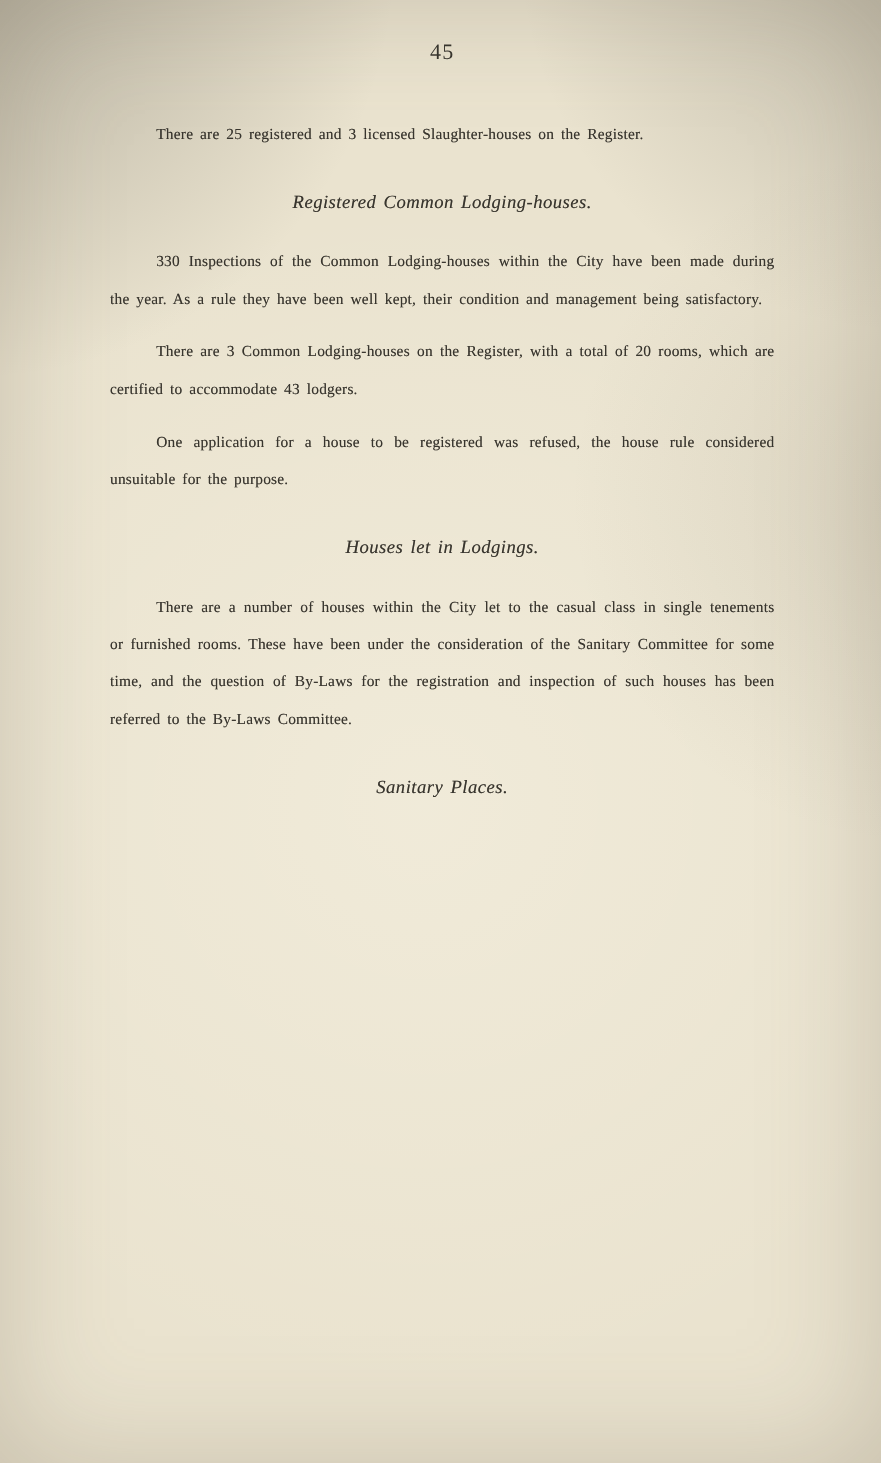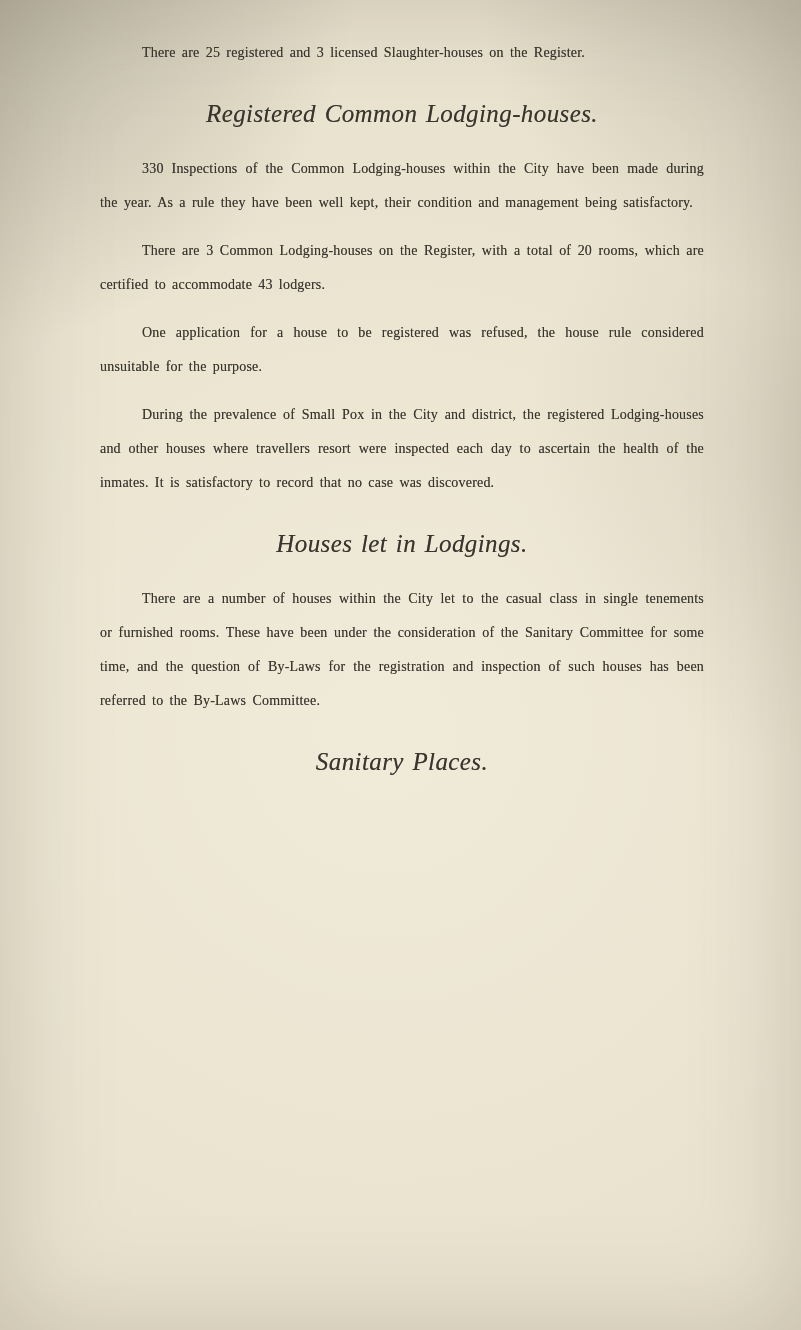--- a/index.html
+++ b/index.html
@@ -40,45 +40,45 @@
     word-spacing: 2.5px;
     letter-spacing: 0.2px;
     margin: 0 0 14px 0;
     text-shadow: 0 0 0.5px rgba(56,53,46,0.55);
     font-family: Liberation Serif, serif;
   }
   .section-heading {
     font-style: italic;
     font-weight: normal;
     text-align: center;
-    font-size: 25px;
+    font-size: 17px;
     line-height: 28px;
     letter-spacing: 0.4px;
     word-spacing: 2px;
     margin: 30px 0 24px 0;
     text-shadow: 0 0 0.5px rgba(56,53,46,0.55);
   }
 </style>
 </head>
 <body>
 
 <div class="page">
 
+  <div class="page-number">45</div>
 
   <p class="para">There are 25 registered and 3 licensed Slaughter-houses on the Register.</p>
 
   <h2 class="section-heading">Registered Common Lodging-houses.</h2>
 
   <p class="para">330 Inspections of the Common Lodging-houses within the City have been made during the year. As a rule they have been well kept, their condition and management being satisfactory.</p>
 
   <p class="para">There are 3 Common Lodging-houses on the Register, with a total of 20 rooms, which are certified to accommodate 43 lodgers.</p>
 
   <p class="para">One application for a house to be registered was refused, the house rule considered unsuitable for the purpose.</p>
 
-  <p class="para">During the prevalence of Small Pox in the City and district, the registered Lodging-houses and other houses where travellers resort were inspected each day to ascertain the health of the inmates. It is satisfactory to record that no case was discovered.</p>
 
   <h2 class="section-heading">Houses let in Lodgings.</h2>
 
   <p class="para">There are a number of houses within the City let to the casual class in single tenements or furnished rooms. These have been under the consideration of the Sanitary Committee for some time, and the question of By-Laws for the registration and inspection of such houses has been referred to the By-Laws Committee.</p>
 
   <h2 class="section-heading">Sanitary Places.</h2>
 
 
 </div>
 

